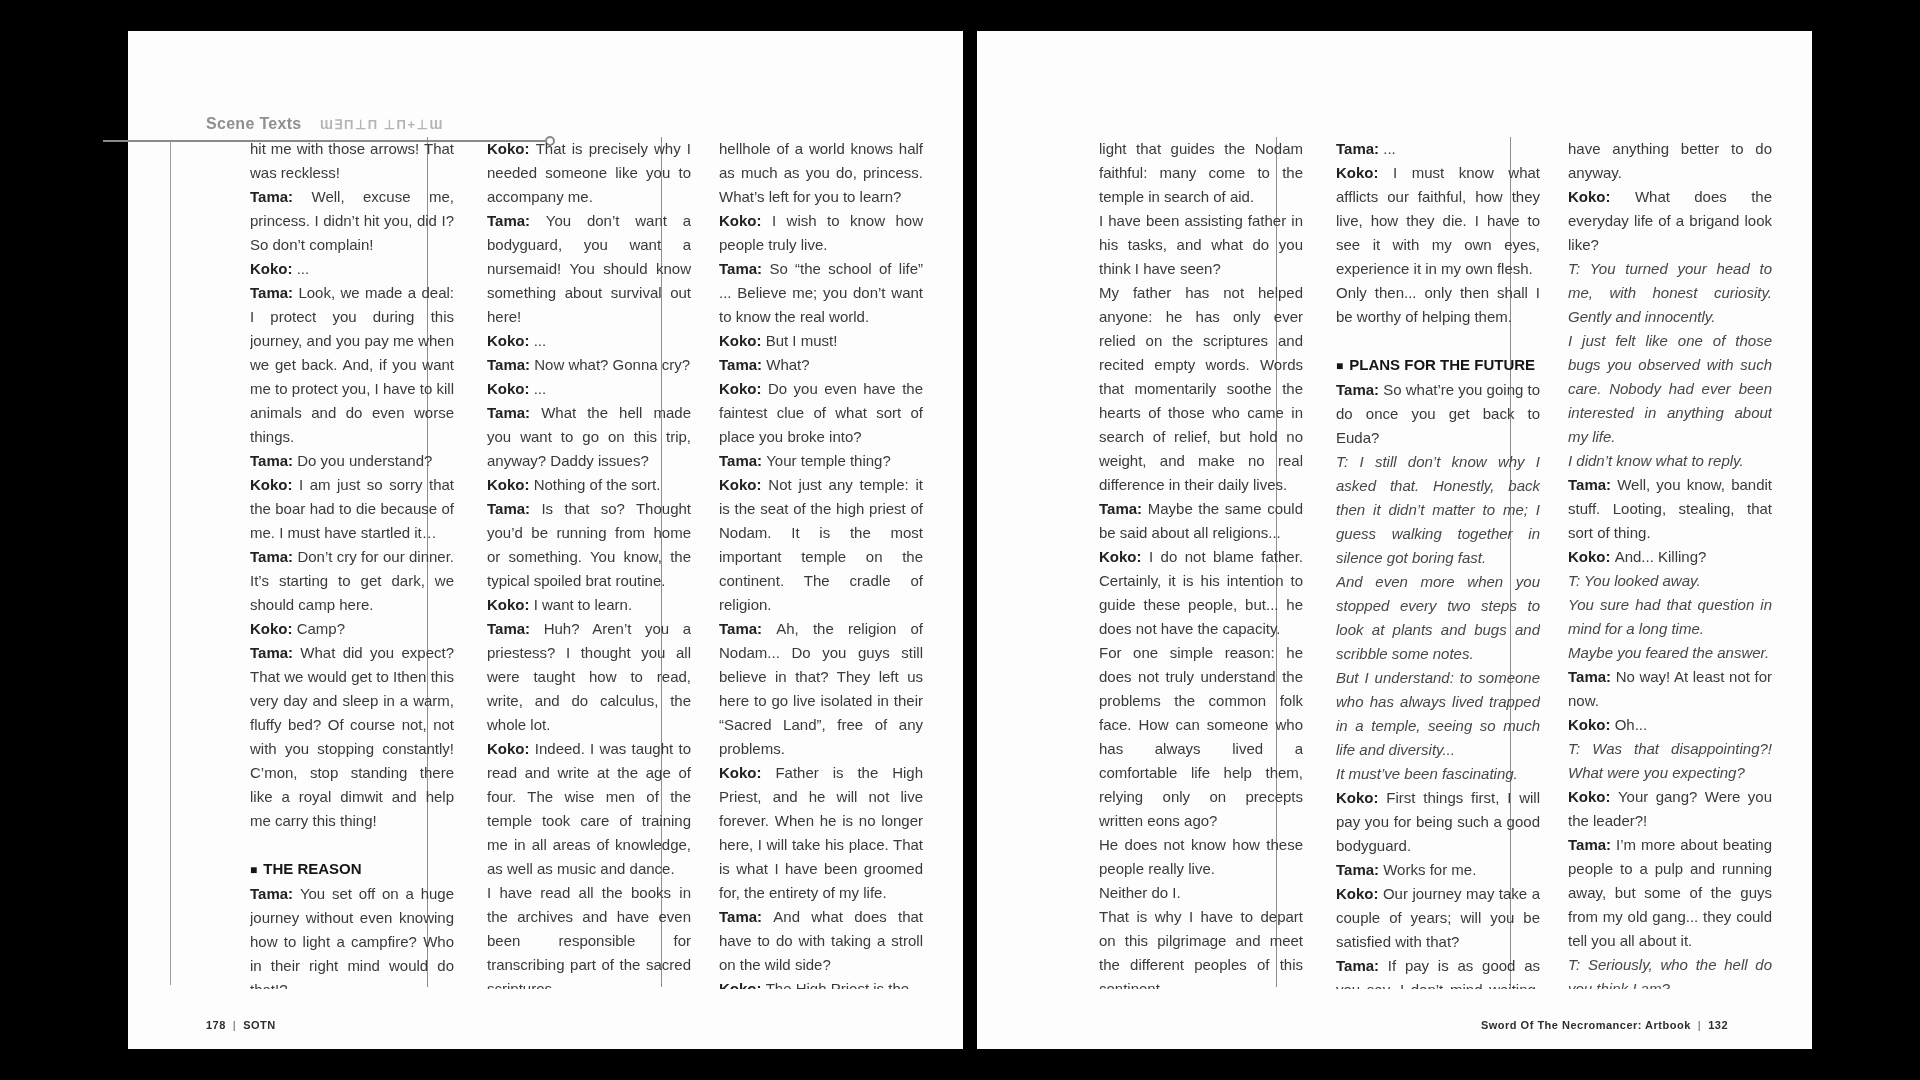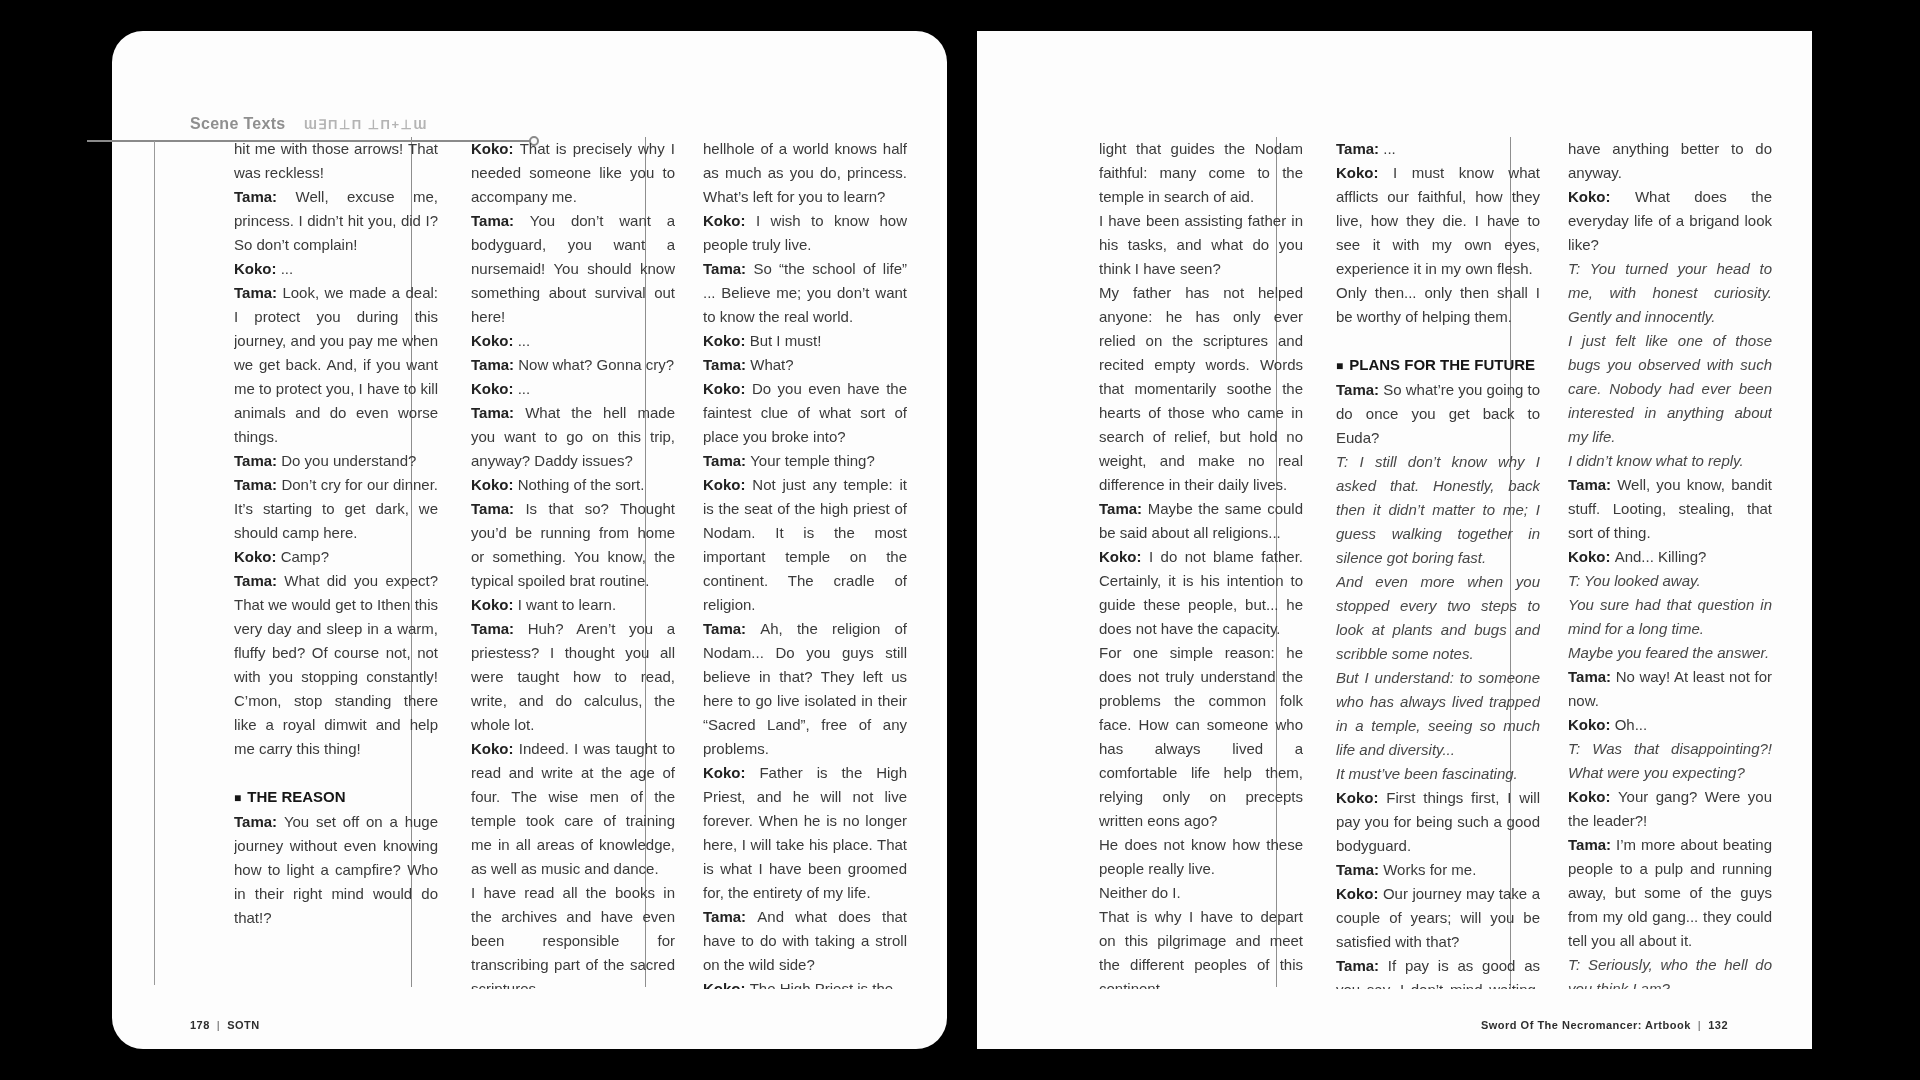--- a/index.html
+++ b/index.html
@@ -10,21 +10,21 @@
     font-family: "Liberation Sans", sans-serif;
   }
   .stage { position: relative; width: 1920px; height: 1080px; background: #000; }
 
   .page {
     position: absolute;
     top: 31px;
     width: 835px; height: 1018px;
     background: #fdfdfd;
   }
-  .page-left  { left: 112px; border-radius: 31px; }
+  .page-left  { left: 128px; }
   .page-right { left: 977px; }
 
   
   .header-row {
     position: absolute; left: 78px; top: 84px;
     white-space: nowrap;
   }
   .header-label {
     font-size: 16px; font-weight: 700; color: #8f8f8f;
     letter-spacing: 0.3px;
@@ -104,20 +104,21 @@
     <div class="margin-line"></div>
     <div class="col-divider divider-1"></div>
     <div class="col-divider divider-2"></div>
 
     <div class="text-col col-1">
         <p>hit me with those arrows! That was reckless!</p>
         <p><span class="speaker">Tama: </span>Well, excuse me, princess. I didn’t hit you, did I? So don’t complain!</p>
         <p><span class="speaker">Koko: </span>...</p>
         <p><span class="speaker">Tama: </span>Look, we made a deal: I protect you during this journey, and you pay me when we get back. And, if you want me to protect you, I have to kill animals and do even worse things.</p>
         <p><span class="speaker">Tama: </span>Do you understand?</p>
+        <p><span class="speaker">Koko: </span>I am just so sorry that the boar had to die because of me. I must have startled it…</p>
         <p><span class="speaker">Tama: </span>Don’t cry for our dinner. It’s starting to get dark, we should camp here.</p>
         <p><span class="speaker">Koko: </span>Camp?</p>
         <p><span class="speaker">Tama: </span>What did you expect? That we would get to Ithen this very day and sleep in a warm, fluffy bed? Of course not, not with you stopping constantly! C’mon, stop standing there like a royal dimwit and help me carry this thing!</p>
         <p class="section-heading"><span class="bullet">■</span>THE REASON</p>
         <p><span class="speaker">Tama: </span>You set off on a huge journey without even knowing how to light a campfire? Who in their right mind would do that!?</p>
       </div>
     <div class="text-col col-2">
         <p><span class="speaker">Koko: </span>That is precisely why I needed someone like you to accompany me.</p>
         <p><span class="speaker">Tama: </span>You don’t want a bodyguard, you want a nursemaid! You should know something about survival out here!</p>
         <p><span class="speaker">Koko: </span>...</p>

